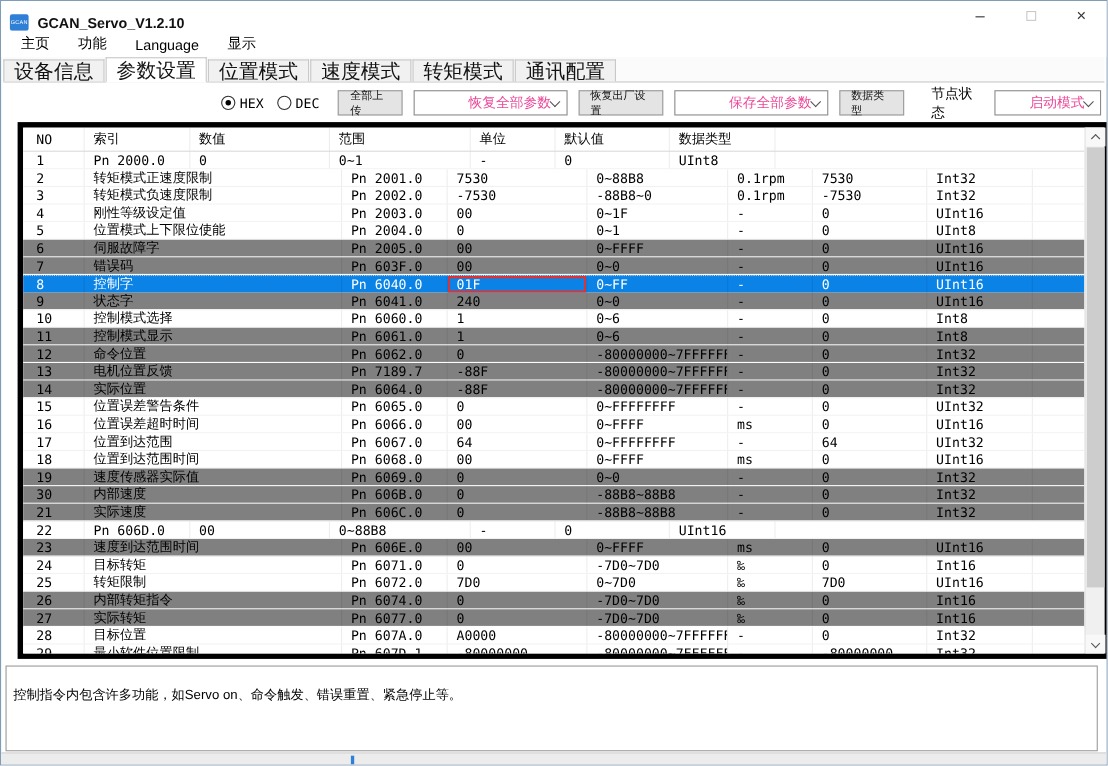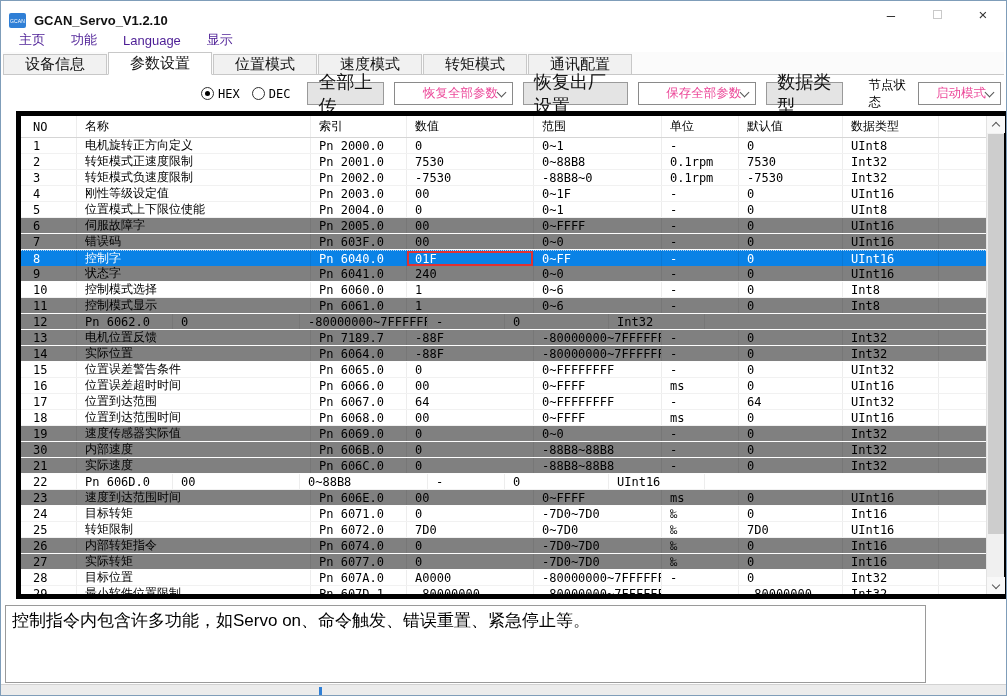--- a/index.html
+++ b/index.html
@@ -10,32 +10,32 @@
   }
   
   .titlebar { position:absolute; top:0; left:0; right:0; height:27px; background:#ffffff; display:flex; align-items:flex-end; }
   .app-icon { width:17px; height:15px; margin-left:8px; background:#2f7fd6; border-radius:2px; color:#fff; font-size:5px; display:flex; align-items:center; justify-content:center; letter-spacing:.2px; }
   .title-text { margin-left:8px; font-size:13px; font-weight:bold; color:#111; }
   .win-controls { position:absolute; right:0; top:0; height:27px; display:flex; }
   .win-btn { width:46px; height:27px; display:flex; align-items:center; justify-content:center; font-size:15px; color:#333; }
   .max-glyph { width:9px; height:9px; border:1px solid #c9c9c9; }
   
   .menubar { position:absolute; top:27px; left:0; right:0; height:24px; background:#fff; display:flex; align-items:center; padding-left:18px; }
-  .menu-item { font-size:13px; color:#4c1d95; margin-right:26px; }
+  .menu-item { font-size:13px; color:#000000; margin-right:26px; }
   
   .tabstrip { position:absolute; top:51px; left:2px; right:2px; height:23px; display:flex; align-items:flex-end; border-bottom:1px solid #c8c8c8; background:#fbfbfb; }
-  .tab { height:20px; padding:0 21px; font-size:15px; display:flex; align-items:center; background:#f1f1f1; border:1px solid #c8c8c8; border-bottom:none; margin-right:1px; color:#111; }
+  .tab { height:20px; padding:0 9px; font-size:18px; display:flex; align-items:center; background:#f1f1f1; border:1px solid #c8c8c8; border-bottom:none; margin-right:1px; color:#111; }
   .tab.active { height:23px; background:#ffffff; position:relative; z-index:2; margin-bottom:-1px; border-bottom:1px solid #fff; }
   
   .toolbar { position:absolute; top:79px; left:0; right:0; height:27px; display:flex; align-items:center; padding-left:200px; }
   .radio-wrap { display:flex; align-items:center; margin-right:12px; }
   .radio { width:13px; height:13px; border:1px solid #2f2f2f; border-radius:50%; background:#fff; position:relative; margin-right:4px; }
   .radio.on::after { content:''; position:absolute; left:3px; top:3px; width:5px; height:5px; border-radius:50%; background:#000; }
   .radio-label { font-size:12px; font-family:"DejaVu Sans Mono", monospace; }
-  .tb-btn { height:23px; background:#e4e4e4; border:1px solid #9a9a9a; font-size:18px; padding:0 10px; display:flex; align-items:center; margin:0 5px; color:#111; }
+  .tb-btn { height:23px; background:#e4e4e4; border:1px solid #9a9a9a; font-size:10px; padding:0 10px; display:flex; align-items:center; margin:0 5px; color:#111; }
   .tb-combo { height:23px; width:150px; background:#fff; border:1px solid #8a8a8a; font-size:12.5px; display:flex; align-items:center; justify-content:flex-end; padding:0 7px; margin:0 5px; color:#ec4899; }
   .tb-combo.narrow { width:104px; }
   .chev-down { width:7px; height:7px; border-right:1.4px solid #555; border-bottom:1.4px solid #555; transform:rotate(45deg); margin-top:-3px; }
   .tb-label { font-size:12.5px; margin:0 6px 0 20px; }
   
   .grid { position:absolute; left:4px; top:110px; width:993px; height:488px; border:5px solid #000000; background:#fff;margin-left:11px; }
   .grid-inner { position:absolute; left:0; top:0; right:18px; bottom:0; overflow:hidden; }
   .g-head { display:flex; height:22px; border-bottom:1px solid #d5d5d5; background:#fff; align-items:center; font-size:12px; color:#000; }
   .g-row { display:flex; height:16px; align-items:center; font-size:12px; color:#000; background:#fff; }
   .g-row.gray { background:#808080; border-bottom:1px solid #fdfdfd; }
@@ -48,21 +48,21 @@
   .c-default{width:104px;} .c-type{width:96px;} .c-fill{flex:1; border-right:none;}
   .hl-box { box-shadow: inset 0 0 0 2px #e03232; }
   
   .vscroll { position:absolute; top:0; right:0; width:18px; bottom:0; background:#f0f0f0; border-left:1px solid #e2e2e2; }
   .vs-btn { position:absolute; left:0; width:18px; height:17px; background:#f8f8f8; display:flex; align-items:center; justify-content:center; }
   .vs-up { top:0; } .vs-down { bottom:0; }
   .chev-up-s { width:6px; height:6px; border-left:1.4px solid #555; border-top:1.4px solid #555; transform:rotate(45deg); margin-top:3px; }
   .chev-down-s { width:6px; height:6px; border-right:1.4px solid #555; border-bottom:1.4px solid #555; transform:rotate(45deg); margin-top:-2px; }
   .vs-thumb { position:absolute; left:1px; width:16px; top:18px; bottom:60px; background:#cdcdcd; }
   
-  .descbox { position:absolute; left:4px; top:604px; width:921px; height:78px; border:1px solid #9a9a9a; background:#fff; font-size:17px; padding:6px 6px; color:#000; line-height:17px; }
+  .descbox { position:absolute; left:4px; top:604px; width:993px; height:78px; border:1px solid #9a9a9a; background:#fff; font-size:12px; padding:17px 6px; color:#000; line-height:17px; }
   
   .bottomstrip { position:absolute; left:0; right:0; bottom:0; height:11px; background:#ececec; border-top:1px solid #d2d2d2; }
   .strip-tick { position:absolute; left:318px; top:2px; width:3px; height:8px; background:#2f7fd6; }
 </style>
 </head>
 <body>
 
 <div class="window">
 
   <div class="titlebar">
@@ -117,33 +117,31 @@
     <div class="tb-combo narrow">
       <span>启动模式</span>
       <span class="chev-down"></span>
     </div>
   </div>
 
   <div class="grid">
     <div class="grid-inner">
       <div class="g-head">
           <div class="cell c-no mono">NO</div>
-          <div class="cell c-name">名称</div>
           <div class="cell c-index mono">索引</div>
           <div class="cell c-value mono">数值</div>
           <div class="cell c-range mono">范围</div>
           <div class="cell c-unit mono">单位</div>
           <div class="cell c-default mono">默认值</div>
           <div class="cell c-type mono">数据类型</div>
           <div class="cell c-fill"></div>
         </div>
       <div id="rows">
           <div class="g-row white">
             <div class="cell c-no mono">1</div>
-            <div class="cell c-name">电机旋转正方向定义</div>
             <div class="cell c-index mono">Pn 2000.0</div>
             <div class="cell c-value mono">0</div>
             <div class="cell c-range mono">0~1</div>
             <div class="cell c-unit mono">-</div>
             <div class="cell c-default mono">0</div>
             <div class="cell c-type mono">UInt8</div>
             <div class="cell c-fill"></div>
           </div>
           <div class="g-row white">
             <div class="cell c-no mono">2</div>
@@ -250,20 +248,21 @@
             <div class="cell c-index mono">Pn 6061.0</div>
             <div class="cell c-value mono">1</div>
             <div class="cell c-range mono">0~6</div>
             <div class="cell c-unit mono">-</div>
             <div class="cell c-default mono">0</div>
             <div class="cell c-type mono">Int8</div>
             <div class="cell c-fill"></div>
           </div>
           <div class="g-row gray">
             <div class="cell c-no mono">12</div>
+            <div class="cell c-name">命令位置</div>
             <div class="cell c-index mono">Pn 6062.0</div>
             <div class="cell c-value mono">0</div>
             <div class="cell c-range mono">-80000000~7FFFFFFF</div>
             <div class="cell c-unit mono">-</div>
             <div class="cell c-default mono">0</div>
             <div class="cell c-type mono">Int32</div>
             <div class="cell c-fill"></div>
           </div>
           <div class="g-row gray">
             <div class="cell c-no mono">13</div>

